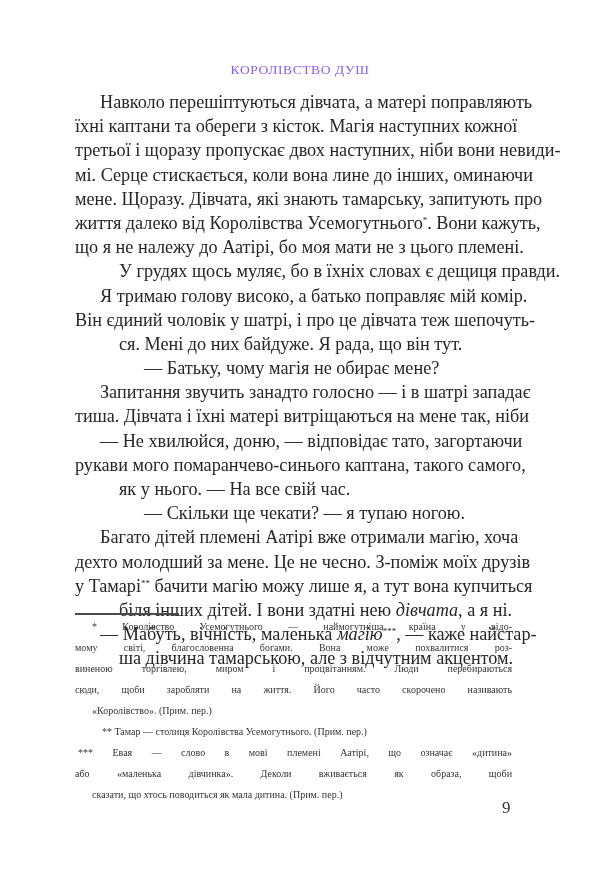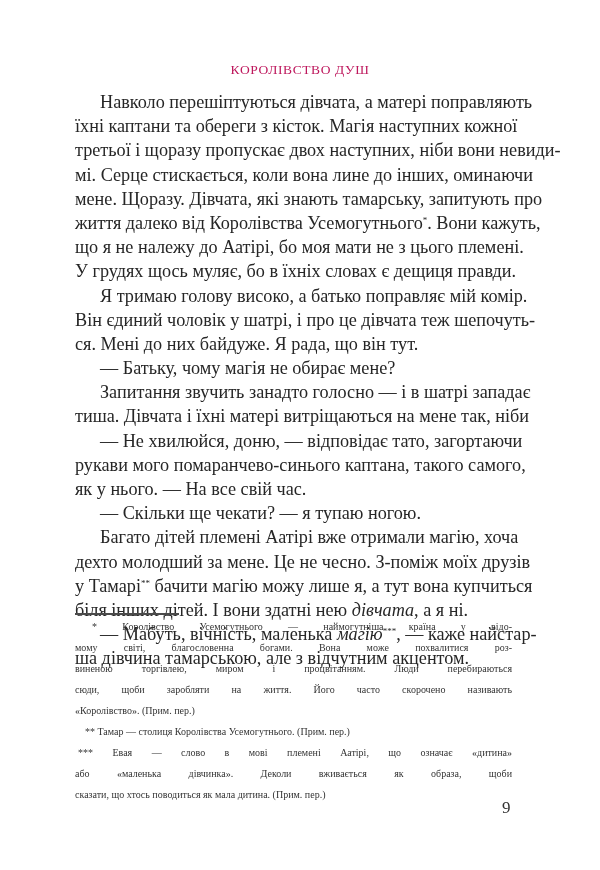--- a/index.html
+++ b/index.html
@@ -3,38 +3,38 @@
 <meta charset="utf-8">
 <style>
   html, body { margin: 0; padding: 0; }
   body {
     width: 600px; height: 870px; background: #ffffff; position: relative; overflow: hidden;
     font-family: "Liberation Serif", "DejaVu Serif", serif; color: #2a2a2a;
   }
   .page { position: absolute; left: 0; top: 0; width: 600px; height: 870px; }
   .running-head {
     position: absolute; top: 62px; left: 0; width: 600px; text-align: center;
-    font-size: 13.5px; letter-spacing: 0.6px; color: #be185d;
+    font-size: 13.5px; letter-spacing: 0.6px; color: #8b5cf6;
   }
   .body-text { position: absolute; left: 75px; top: 90px; width: 437px; }
   .line {
     display: block; height: 24.2px; line-height: 24.2px; font-size: 18.2px;
     white-space: nowrap; text-align: justify; text-align-last: justify; color: #262626;
   }
-  .line.last { text-align-last: left; }
+  .line.last { text-align-last: left; margin-left: 44px; }
   .line.indent { padding-left: 25px; }
   .footnote-rule {
     position: absolute; left: 75px; top: 613px; width: 104px; height: 2px; background: #4a4a4a;
   }
   .footnotes { position: absolute; left: 75px; top: 616px; width: 437px; }
   .fline {
     display: block; height: 21px; line-height: 21px; font-size: 10px;
     white-space: nowrap; text-align: justify; text-align-last: justify; color: #333;
   }
-  .fline.last { text-align-last: left; }
+  .fline.last { text-align-last: left; margin-left: 17px; }
   .fline.indent { padding-left: 17px; }
   .fline.indent2 { padding-left: 10px; }
   .fline.indent3 { padding-left: 3px; }
   i { font-style: italic; }
   sup { font-size: 9px; vertical-align: 6px; line-height: 0; }
   .page-number {
     position: absolute; left: 502px; top: 798px; font-size: 17px; color: #333;
   }
 </style>
 </head>

